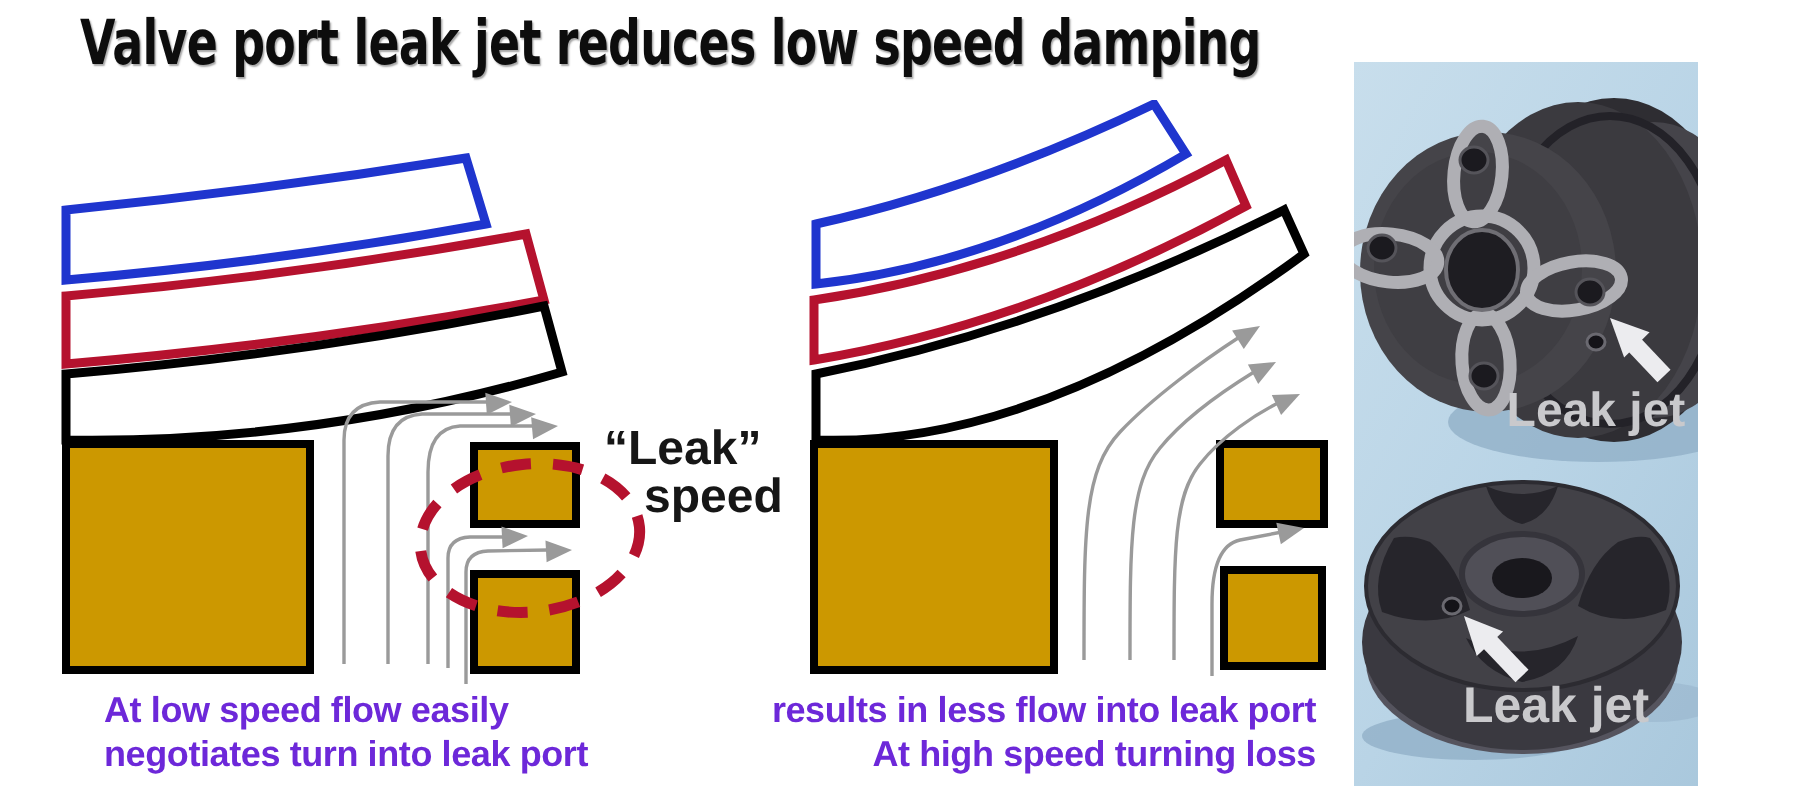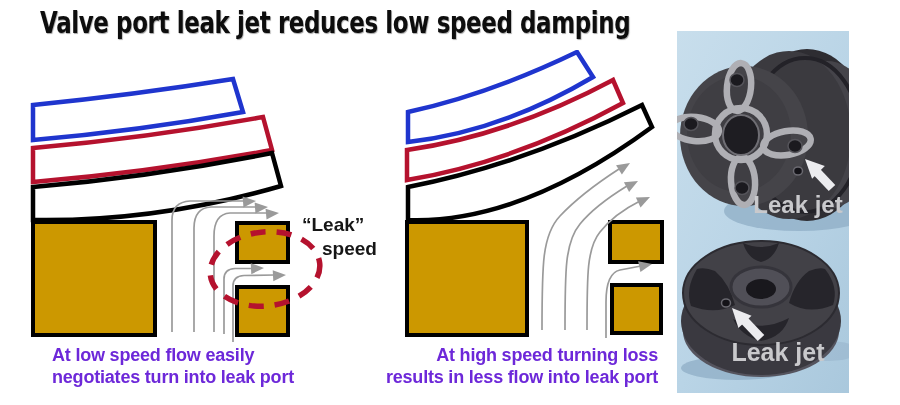--- a/index.html
+++ b/index.html
@@ -11,21 +11,21 @@
     position:absolute;left:40px;top:4px;white-space:nowrap;
     font-family:"DejaVu Sans",sans-serif;font-weight:bold;font-size:31px;color:#0d0d0d;
     letter-spacing:-0.5px;text-shadow:1px 1px 1px rgba(60,60,60,.45);
   }
   .title .squeeze{display:inline-block;transform:scaleX(.74);transform-origin:left center;}
   svg{position:absolute;display:block;}
   #left-svg{left:0;top:50px;}
   #mid-svg{left:360px;top:50px;}
   #photo-svg{left:677px;top:31px;}
   .leak-label{
-    position:absolute;left:302px;top:213px;font-size:19px;font-weight:600;color:#161616;line-height:24px;
+    position:absolute;left:302px;top:213px;font-size:24px;font-weight:600;color:#161616;line-height:24px;
   }
   .leak-label .l2{margin-left:20px;}
   .caption{
     position:absolute;top:344px;font-size:18px;font-weight:600;color:#6d28d9;line-height:22px;
     letter-spacing:-0.2px;
   }
   #cap-left{left:52px;text-align:left;}
   #cap-mid{left:360px;width:298px;text-align:right;}
   .photo-text{font-family:"Liberation Sans",sans-serif;font-weight:600;fill:#c9c9cc;}
 </style>
@@ -91,22 +91,22 @@
     </g>
     <g fill="#9A9A9A">
       <polygon points="-13,-5.5 0,0 -13,5.5" transform="translate(270,113) rotate(-32)"></polygon>
       <polygon points="-13,-5.5 0,0 -13,5.5" transform="translate(278,131) rotate(-28)"></polygon>
       <polygon points="-13,-5.5 0,0 -13,5.5" transform="translate(290,147) rotate(-25)"></polygon>
       <polygon points="-13,-5.5 0,0 -13,5.5" transform="translate(292,214) rotate(-12)"></polygon>
     </g>
   </svg>
 
   <div class="caption" id="cap-mid">
+    <div>results in less flow into leak port</div>
     <div>At high speed turning loss</div>
-    <div>results in less flow into leak port</div>
   </div>
 
   <svg id="photo-svg" width="201" height="362" viewBox="0 0 201 362">
     <defs>
       <linearGradient id="bgblue" x1="0" y1="0" x2="1" y2="1">
         <stop offset="0" stop-color="#C8DEEC"></stop>
         <stop offset="0.5" stop-color="#B9D4E6"></stop>
         <stop offset="1" stop-color="#A7C6DB"></stop>
       </linearGradient>
     </defs>

